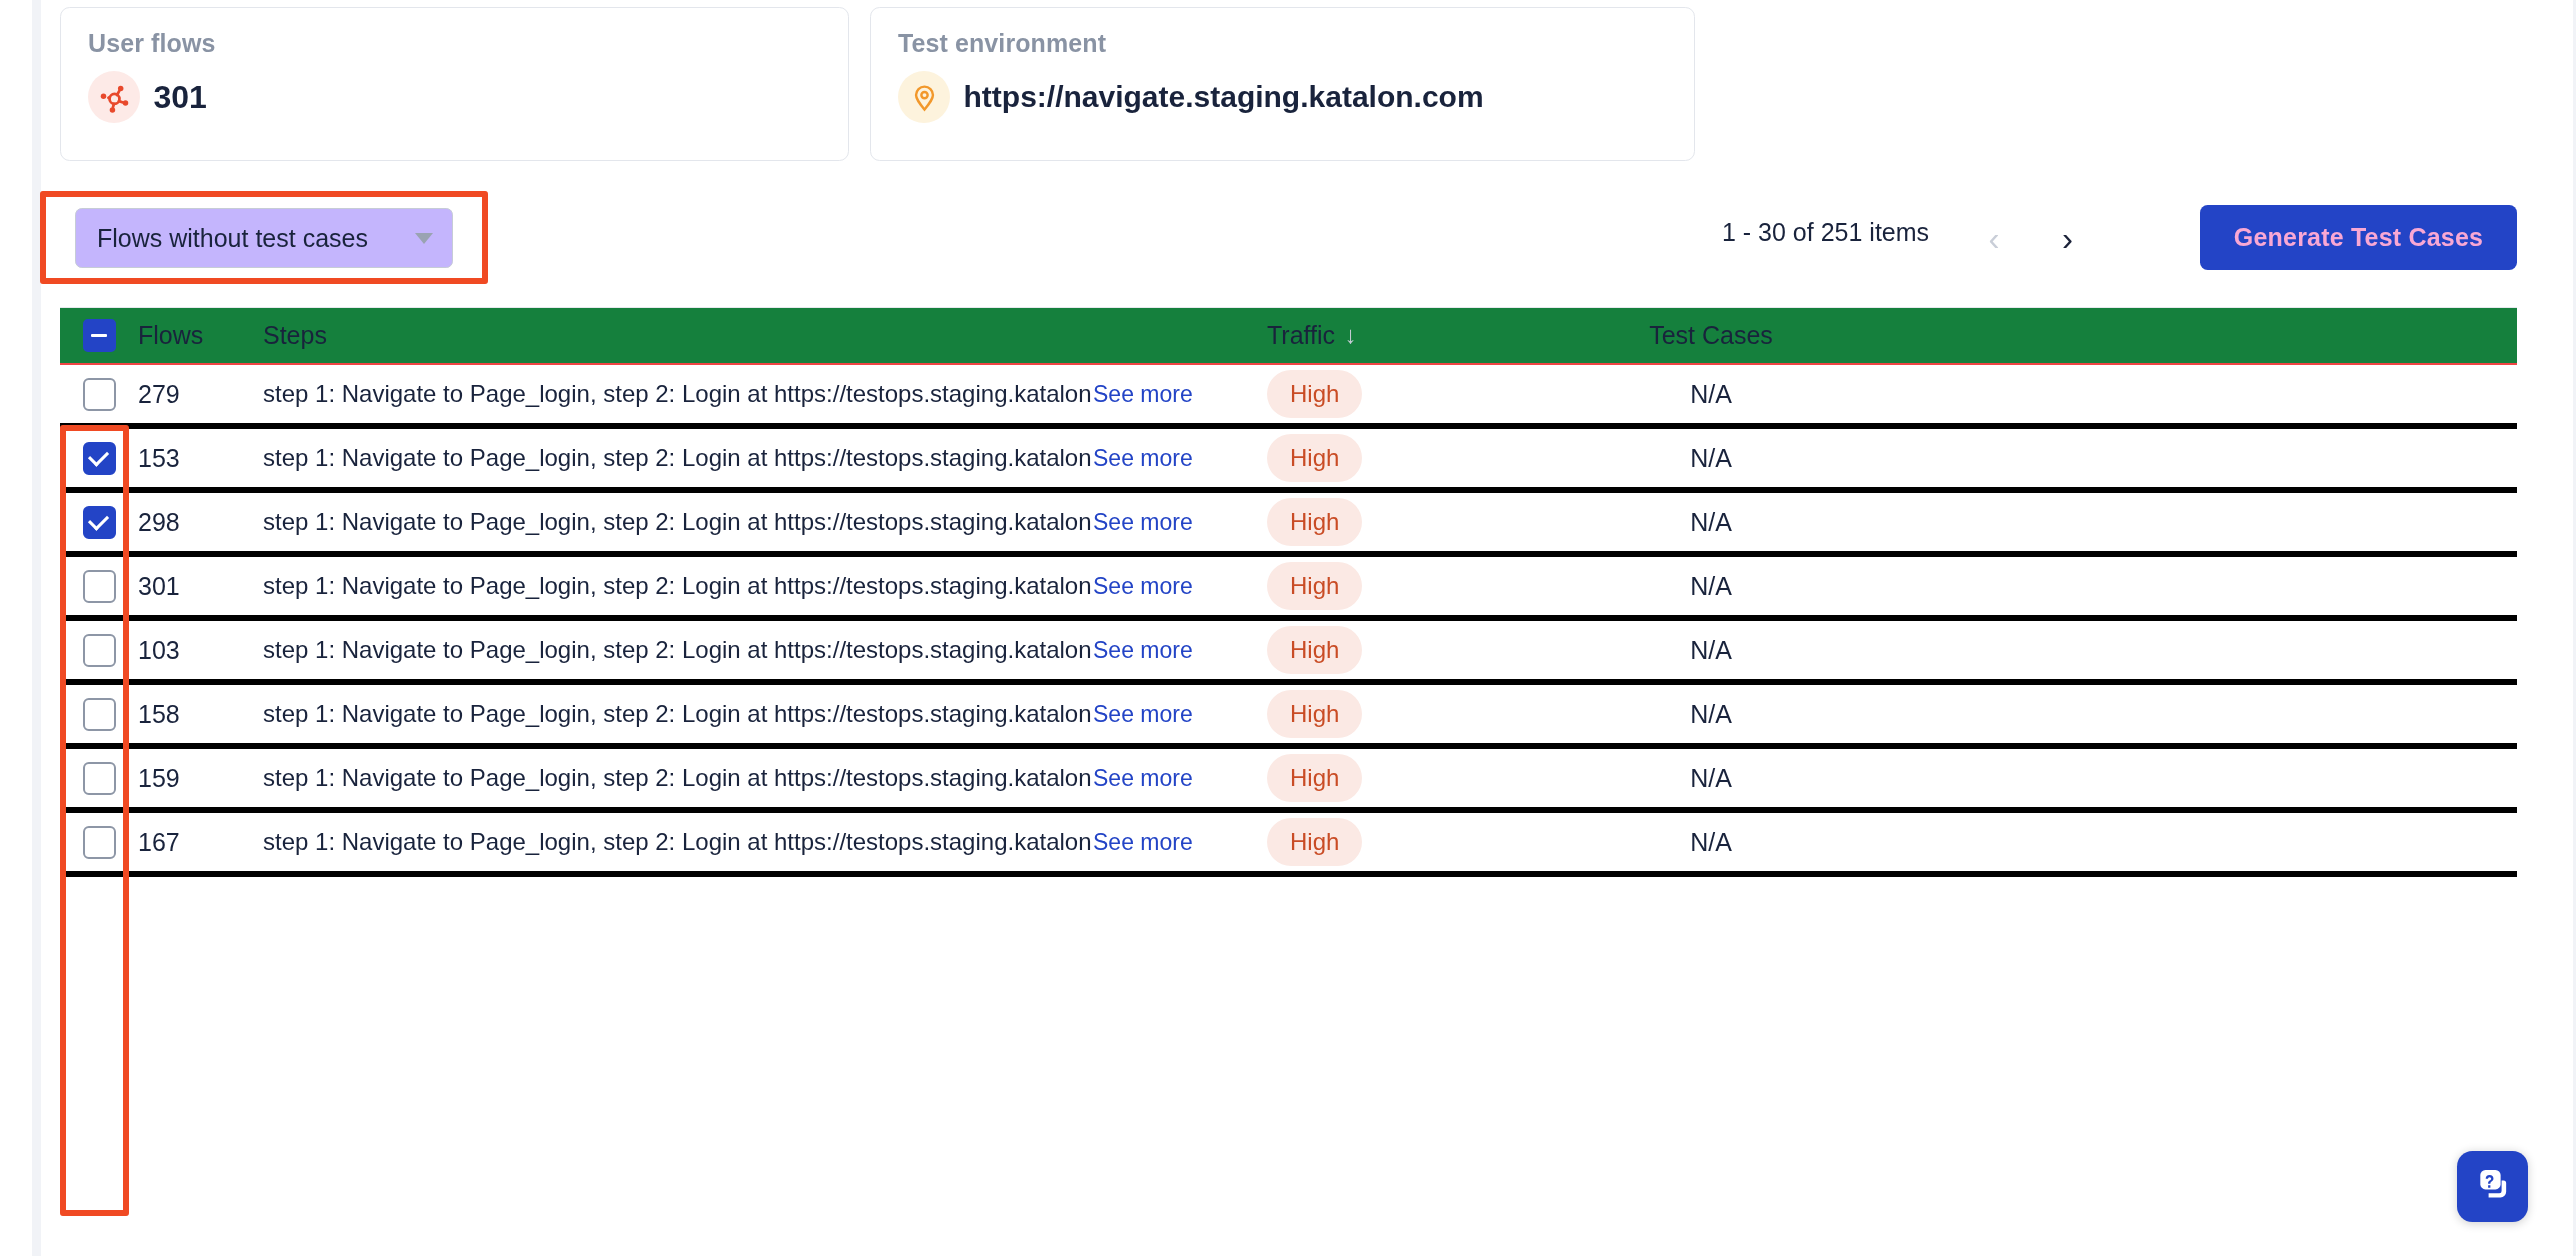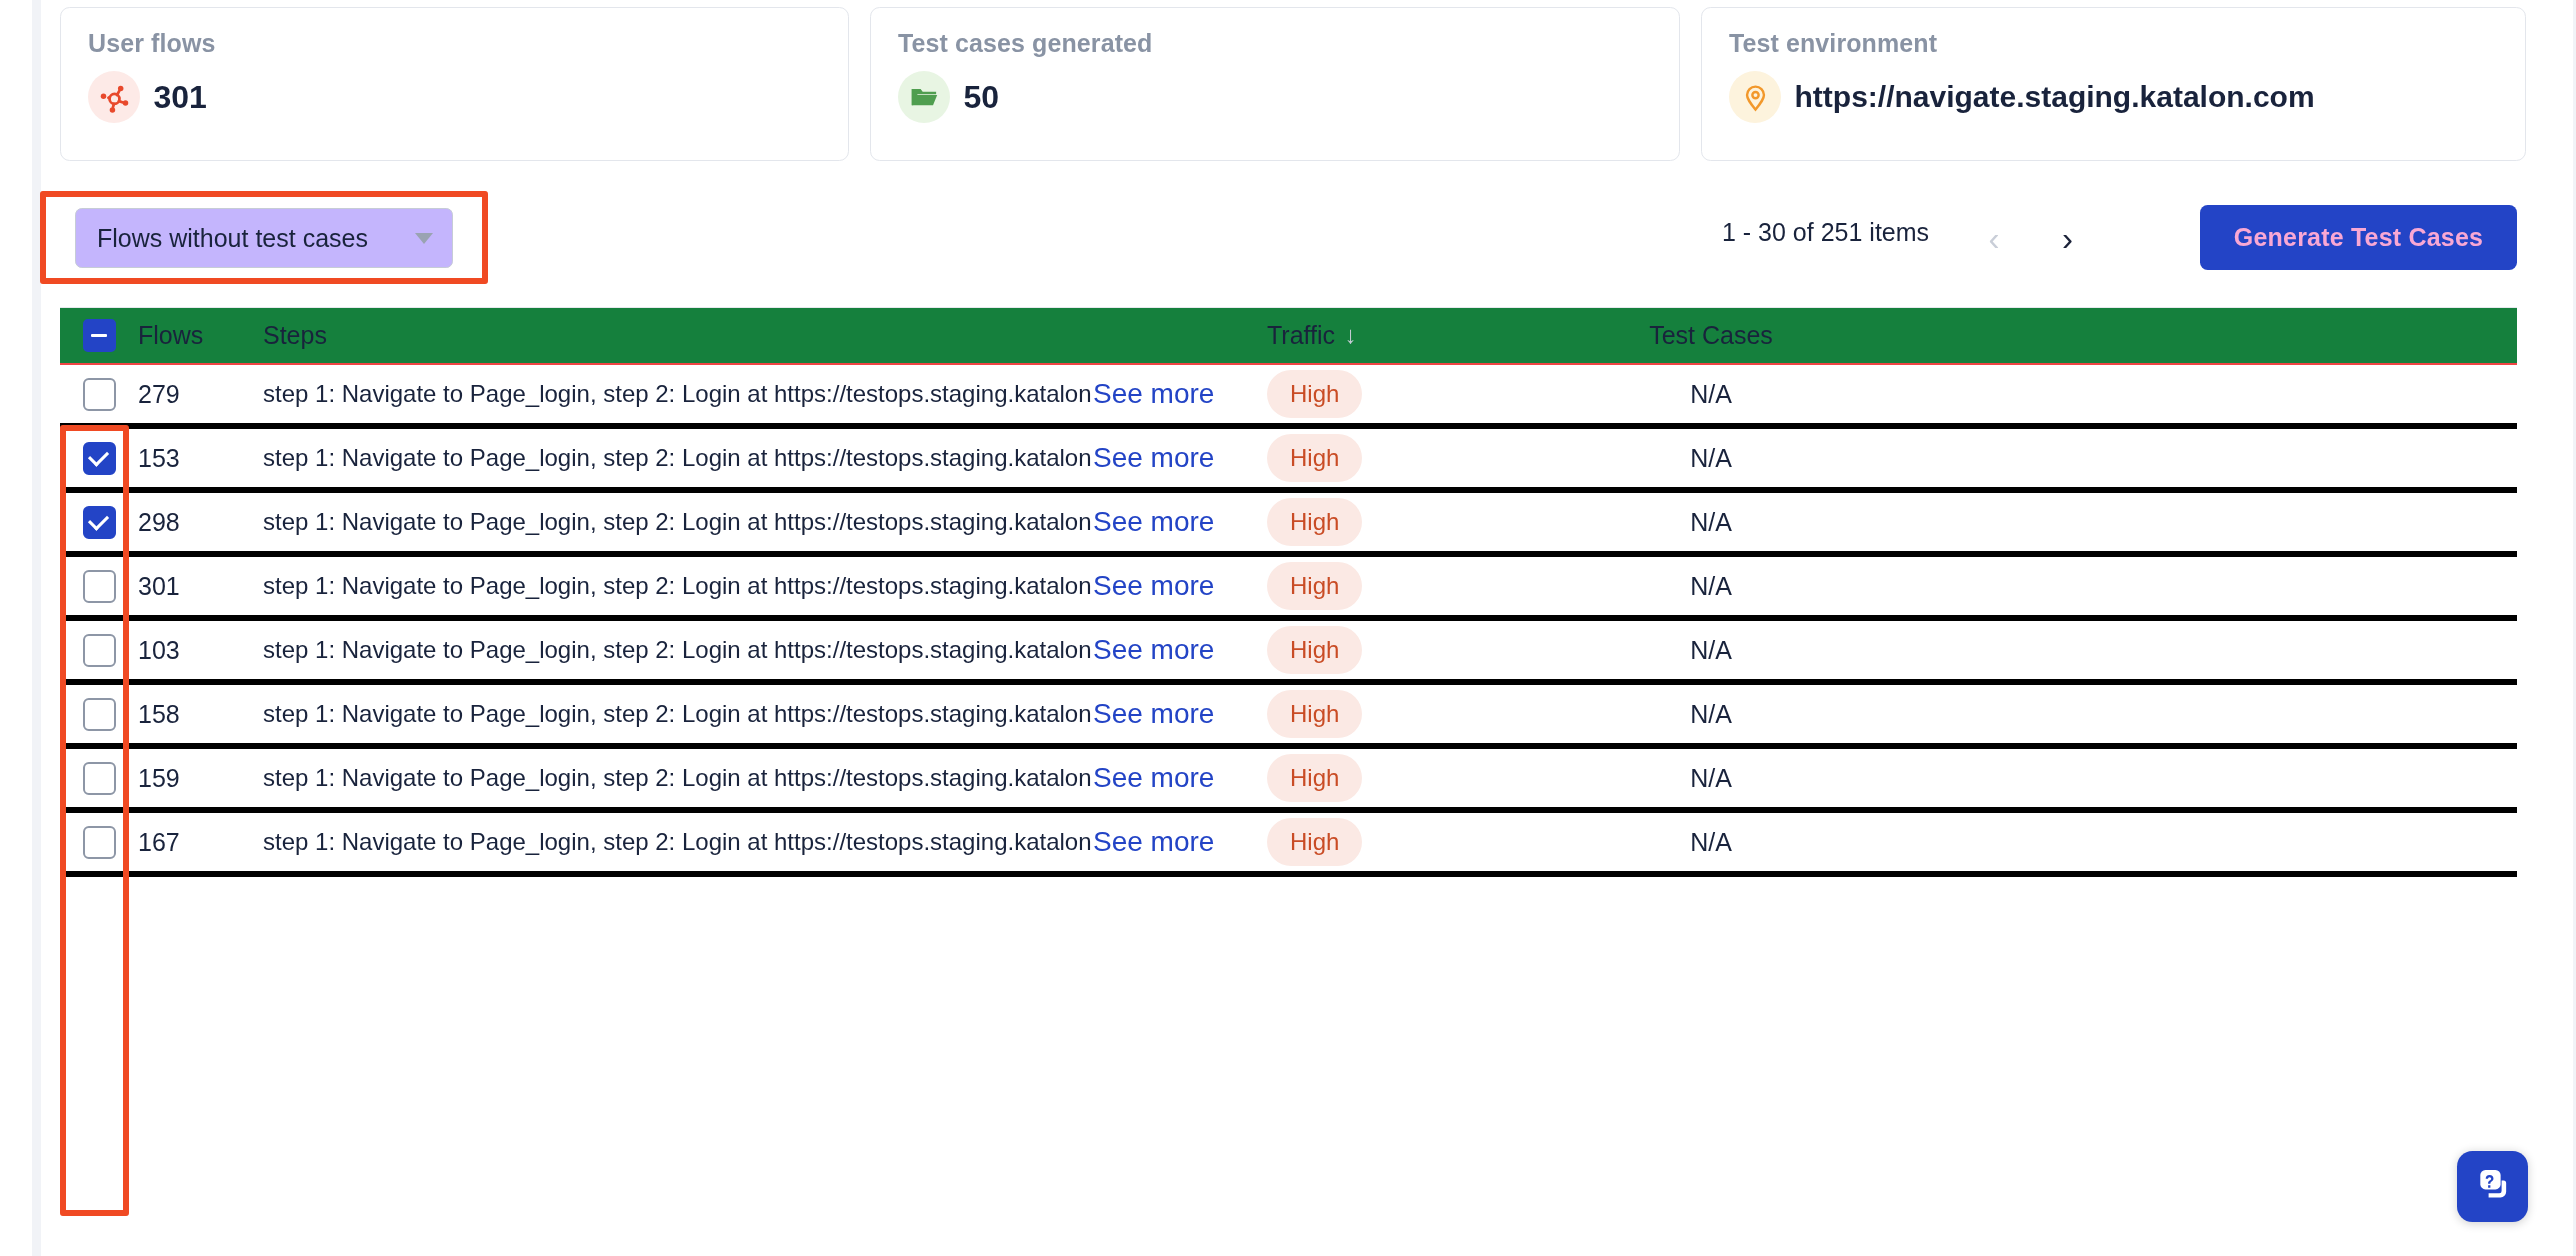--- a/index.html
+++ b/index.html
@@ -98,21 +98,21 @@
     cursor:pointer;
   }
   .cb.checked { background:#2344c6; border-color:#2344c6; }
   .cb.checked::after {
     content:""; width:15.4px; height:8.7px; border-left:3.9px solid #fff; border-bottom:3.9px solid #fff;
     transform:rotate(-45deg) translate(1px,-1.9px);
   }
   .cb.indet { background:#2344c6; border-color:#2344c6; border-radius:4.8px; }
   .cb.indet::after { content:""; width:16.4px; height:3.9px; background:#ffffff; border-radius:1px; }
 
-  .seemore { font-size:28px; color:#2344c6; cursor:pointer; white-space:nowrap; }
+  .seemore { font-size:23px; color:#2344c6; cursor:pointer; white-space:nowrap; }
   .badge {
     background:#fbe9e4; color:#c94c25; font-size:24px;
     padding:0 23px; height:48px; border-radius:24px;
     display:inline-flex; align-items:center; justify-content:center;
   }
 
   
   .check-annot {
     position:absolute; left:28px; top:425px; width:69px; height:791px;
     border:6.8px solid #f04a23; border-radius:2.9px; pointer-events:none;
@@ -145,32 +145,20 @@
               <circle cx="16.5" cy="5.5" r="2"></circle>
             <circle cx="20" cy="16" r="2"></circle>
               <circle cx="10.5" cy="21" r="2"></circle>
             <path d="M7.6 12.2 L8.6 11.8 M13.8 10.2 L15.4 7.4 M15.2 14.6 L18.2 15.6 M11.6 16.6 L10.9 19" stroke="#e8492c" stroke-width="2" stroke-linecap="round"></path>
           </svg>
         </span>
         <span class="card-value">301</span>
       </div>
     </div>
 
-    <div class="card c2">
-      <div class="card-label">Test cases generated</div>
-      <div class="card-row">
-        <span class="icon-circle ic-green">
-          <svg width="31" height="31" viewBox="0 0 24 24" fill="#4f9e4f">
-            <path d="M2 5.5h7l1.6 2H21v2H6.6L3.2 18H2z"></path>
-            <path d="M5.6 10h16.2l-3.2 8H2.4z"></path>
-          </svg>
-        </span>
-        <span class="card-value">50</span>
-      </div>
-    </div>
 
     <div class="card c3">
       <div class="card-label">Test environment</div>
       <div class="card-row">
         <span class="icon-circle ic-amber">
           <svg width="29" height="29" viewBox="0 0 24 24" fill="none" stroke="#f2982b" stroke-width="2">
             <path d="M12 22c4.2-5.2 7-8.6 7-12a7 7 0 10-14 0c0 3.4 2.8 6.8 7 12z"></path>
             <circle cx="12" cy="10" r="2.6"></circle>
           </svg>
         </span>

